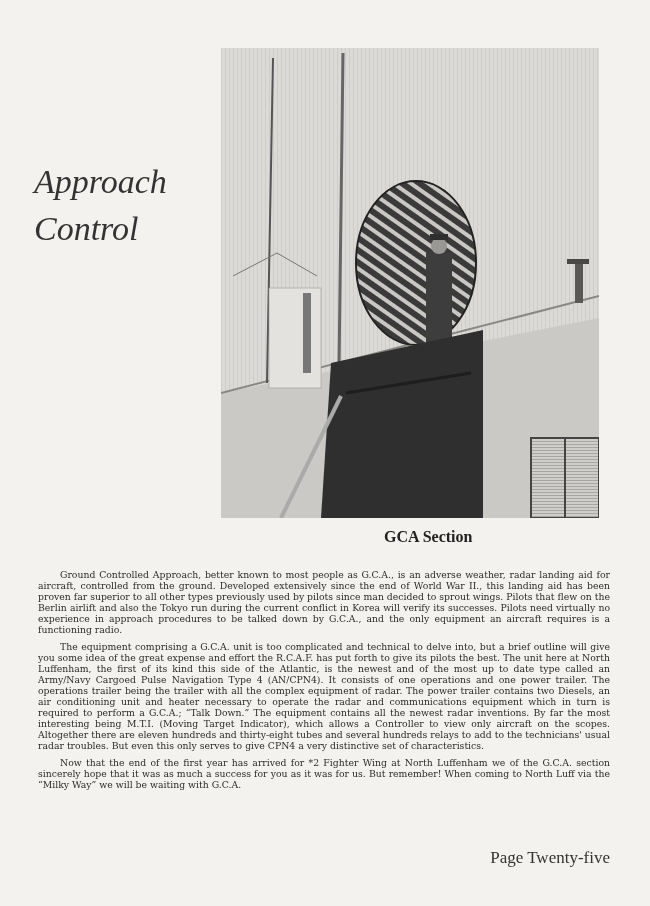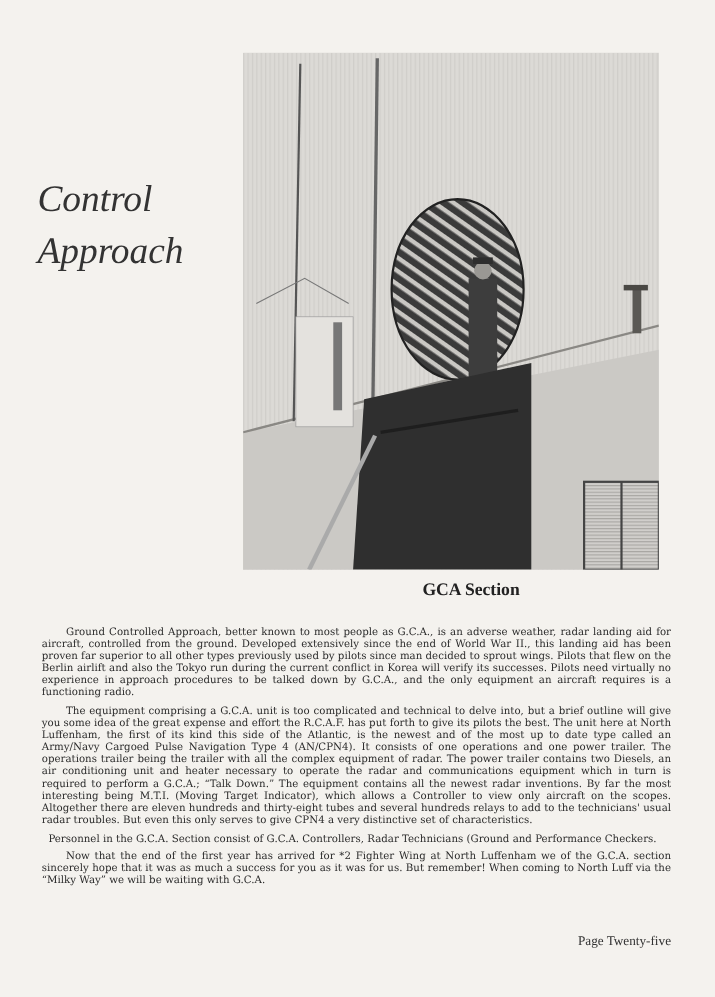--- a/index.html
+++ b/index.html
@@ -6,28 +6,28 @@
   body{width:650px;height:906px;background:#f4f2ee;position:relative;overflow:hidden;font-family:"DejaVu Serif","Liberation Serif",serif;color:#2a2a2a;}
   .title{position:absolute;left:34px;top:158px;font-family:"Liberation Serif",serif;font-style:italic;font-size:34px;line-height:47px;color:#333;}
   .title div{white-space:nowrap;}
   .photo{position:absolute;left:221px;top:48px;width:378px;height:470px;background:#d6d4d0;overflow:hidden;}
   .photo svg{display:block;}
   .caption{position:absolute;left:384px;top:528px;font-family:"Liberation Serif",serif;font-weight:bold;font-size:16px;color:#222;}
   .body{position:absolute;left:38px;top:569px;width:572px;font-family:"DejaVu Serif",serif;font-size:9.3px;line-height:11.1px;color:#2b2b2b;text-align:justify;}
   .body p{margin:0 0 5px 0;}
   .body p.ind{text-indent:22px;}
   .body p.ind2{text-indent:6px;}
-  .page{position:absolute;right:40px;top:848px;font-family:"Liberation Serif",serif;font-size:12px;color:#333;}
+  .page{position:absolute;right:40px;top:848px;font-family:"Liberation Serif",serif;font-size:17px;color:#333;}
 </style>
 </head>
 <body>
 
 <div class="title">
+  <div>Approach</div>
   <div>Control</div>
-  <div>Approach</div>
 </div>
 
 <div class="photo">
   <svg width="378" height="470" viewBox="0 0 378 470">
     <defs>
       <pattern id="stripes" width="4" height="470" patternUnits="userSpaceOnUse">
         <rect width="4" height="470" fill="#dcdad6"></rect>
         <rect width="1" height="470" fill="#cfcdc9"></rect>
       </pattern>
       <pattern id="mesh" width="10" height="10" patternUnits="userSpaceOnUse" patternTransform="rotate(35)">
@@ -66,17 +66,16 @@
     <rect x="310" y="390" width="68" height="80" fill="url(#louver)" stroke="#444" stroke-width="2"></rect>
     <line x1="344" y1="390" x2="344" y2="470" stroke="#444" stroke-width="2"></line>
   </svg>
 </div>
 
 <div class="caption">GCA Section</div>
 
 <div class="body">
   <p class="ind">Ground Controlled Approach, better known to most people as G.C.A., is an adverse weather, radar landing aid for aircraft, controlled from the ground. Developed extensively since the end of World War II., this landing aid has been proven far superior to all other types previously used by pilots since man decided to sprout wings. Pilots that flew on the Berlin airlift and also the Tokyo run during the current conflict in Korea will verify its successes. Pilots need virtually no experience in approach procedures to be talked down by G.C.A., and the only equipment an aircraft requires is a functioning radio.</p>
   <p class="ind">The equipment comprising a G.C.A. unit is too complicated and technical to delve into, but a brief outline will give you some idea of the great expense and effort the R.C.A.F. has put forth to give its pilots the best. The unit here at North Luffenham, the first of its kind this side of the Atlantic, is the newest and of the most up to date type called an Army/Navy Cargoed Pulse Navigation Type 4 (AN/CPN4). It consists of one operations and one power trailer. The operations trailer being the trailer with all the complex equipment of radar. The power trailer contains two Diesels, an air conditioning unit and heater necessary to operate the radar and communications equipment which in turn is required to perform a G.C.A.; “Talk Down.” The equipment contains all the newest radar inventions. By far the most interesting being M.T.I. (Moving Target Indicator), which allows a Controller to view only aircraft on the scopes. Altogether there are eleven hundreds and thirty-eight tubes and several hundreds relays to add to the technicians' usual radar troubles. But even this only serves to give CPN4 a very distinctive set of characteristics.</p>
-  <p class="ind2">Personnel in the G.C.A. Section consist of G.C.A. Controllers, Radar Technicians (Ground and Performance Checkers.</p>
   <p class="ind">Now that the end of the first year has arrived for *2 Fighter Wing at North Luffenham we of the G.C.A. section sincerely hope that it was as much a success for you as it was for us. But remember! When coming to North Luff via the “Milky Way” we will be waiting with G.C.A.</p>
 </div>
 
 <div class="page">Page Twenty-five</div>
 
 </body></html>

